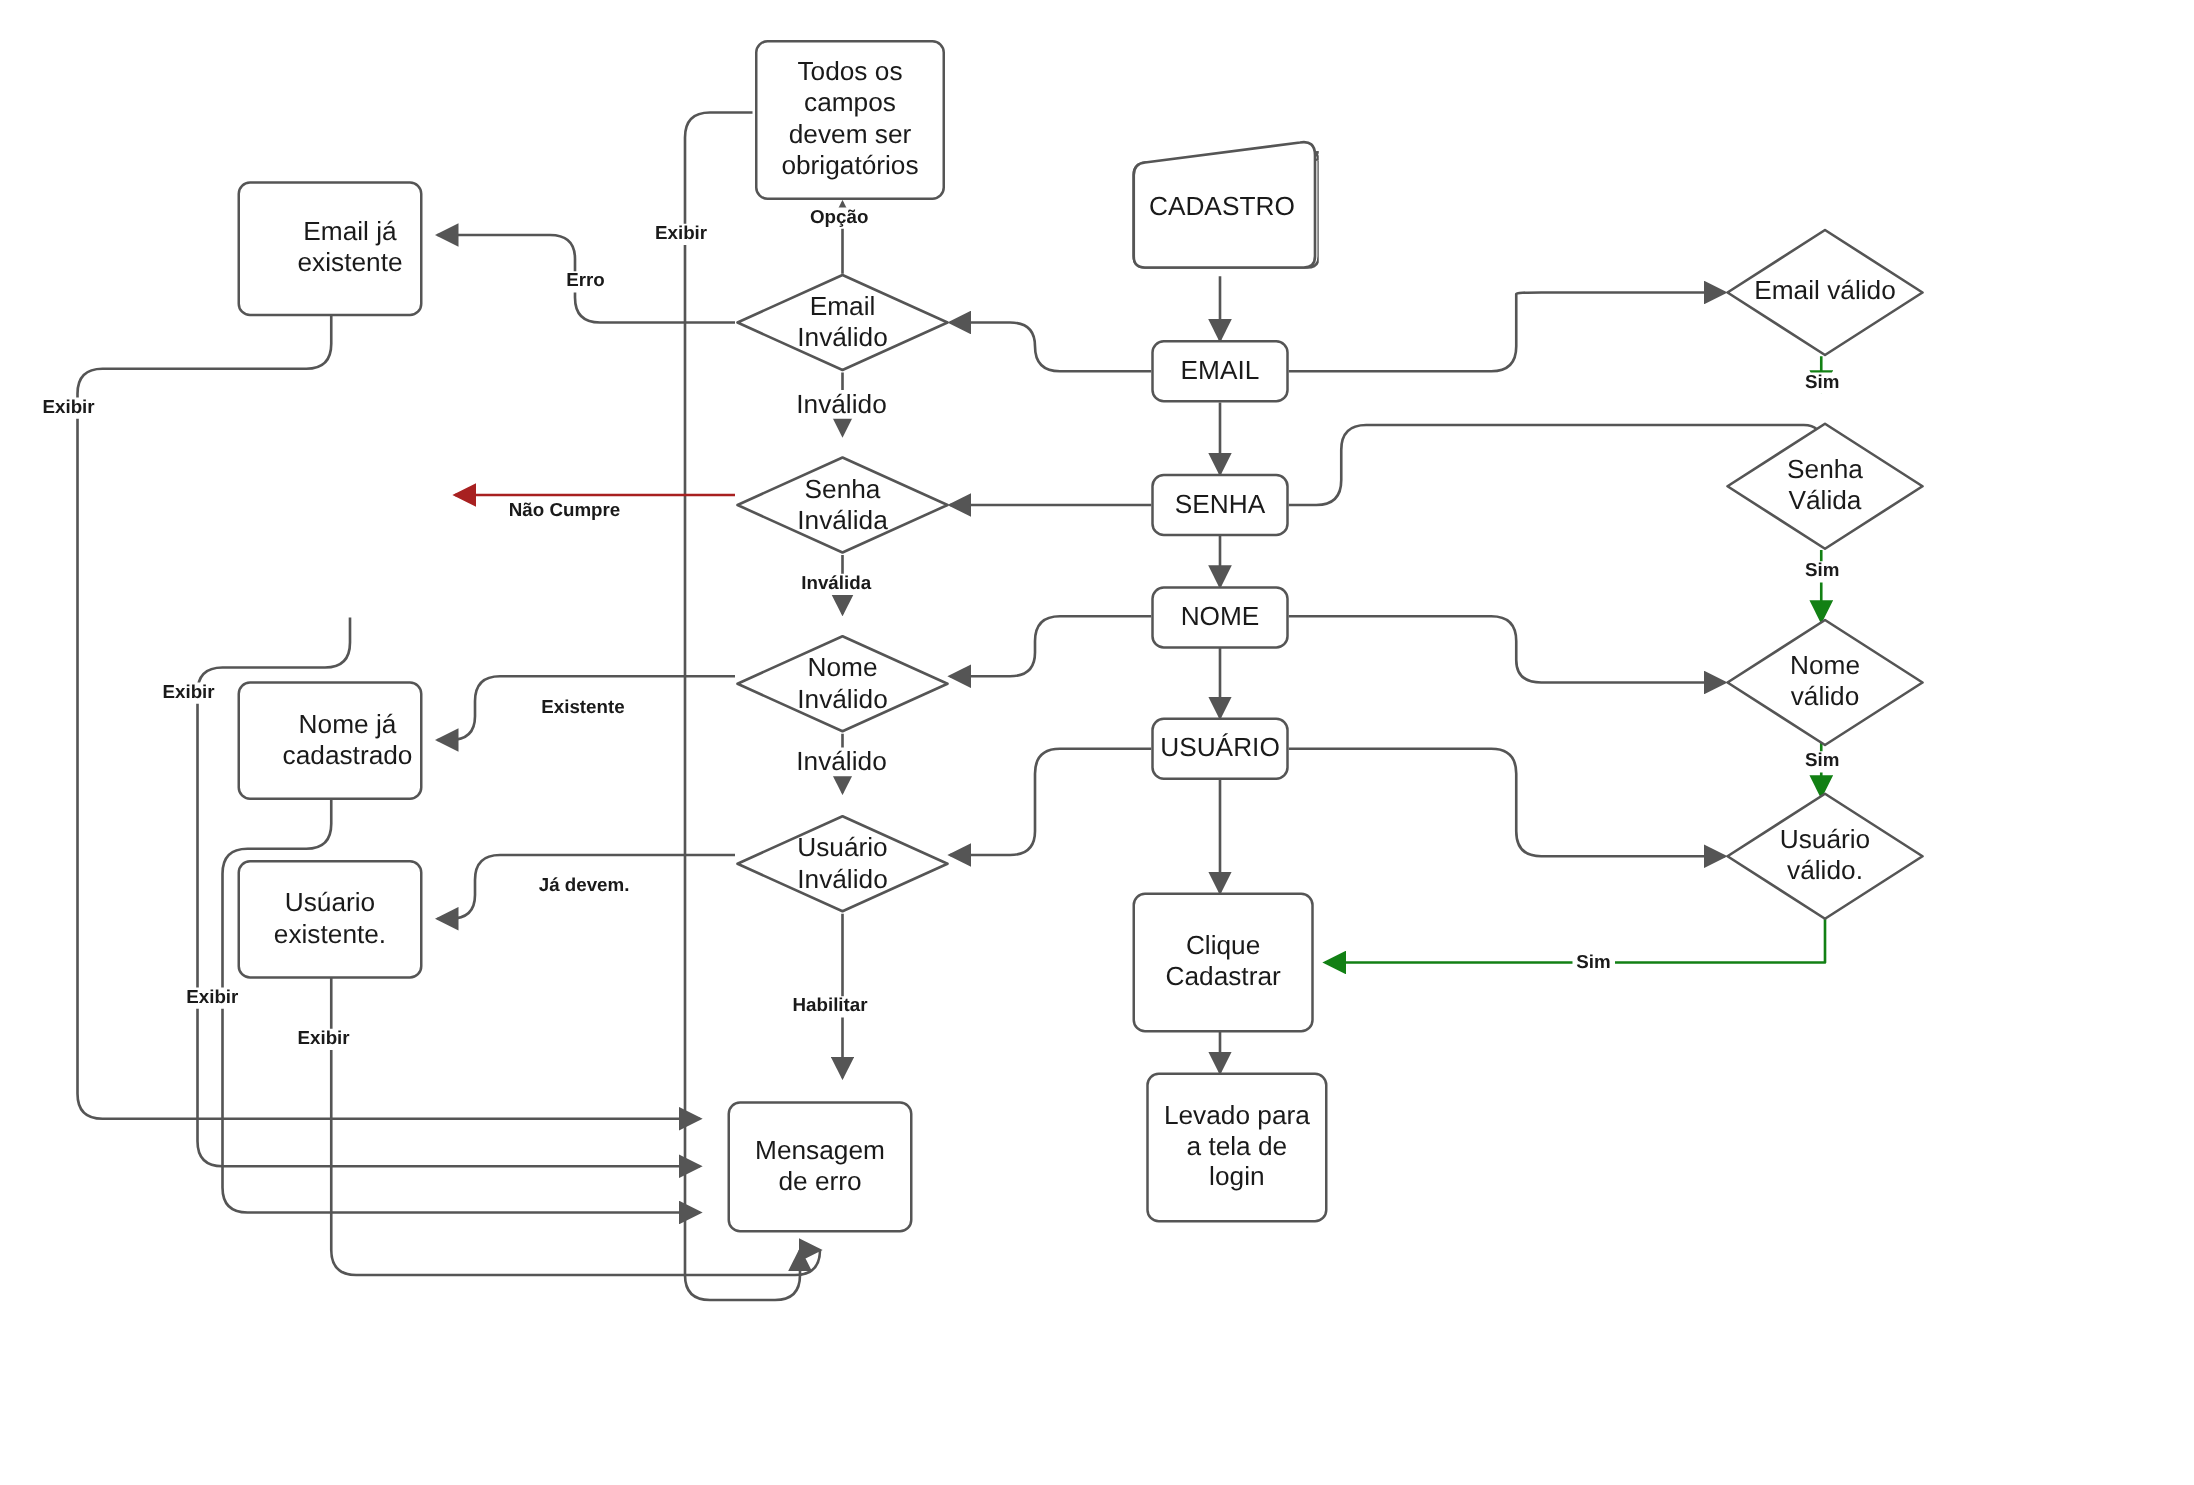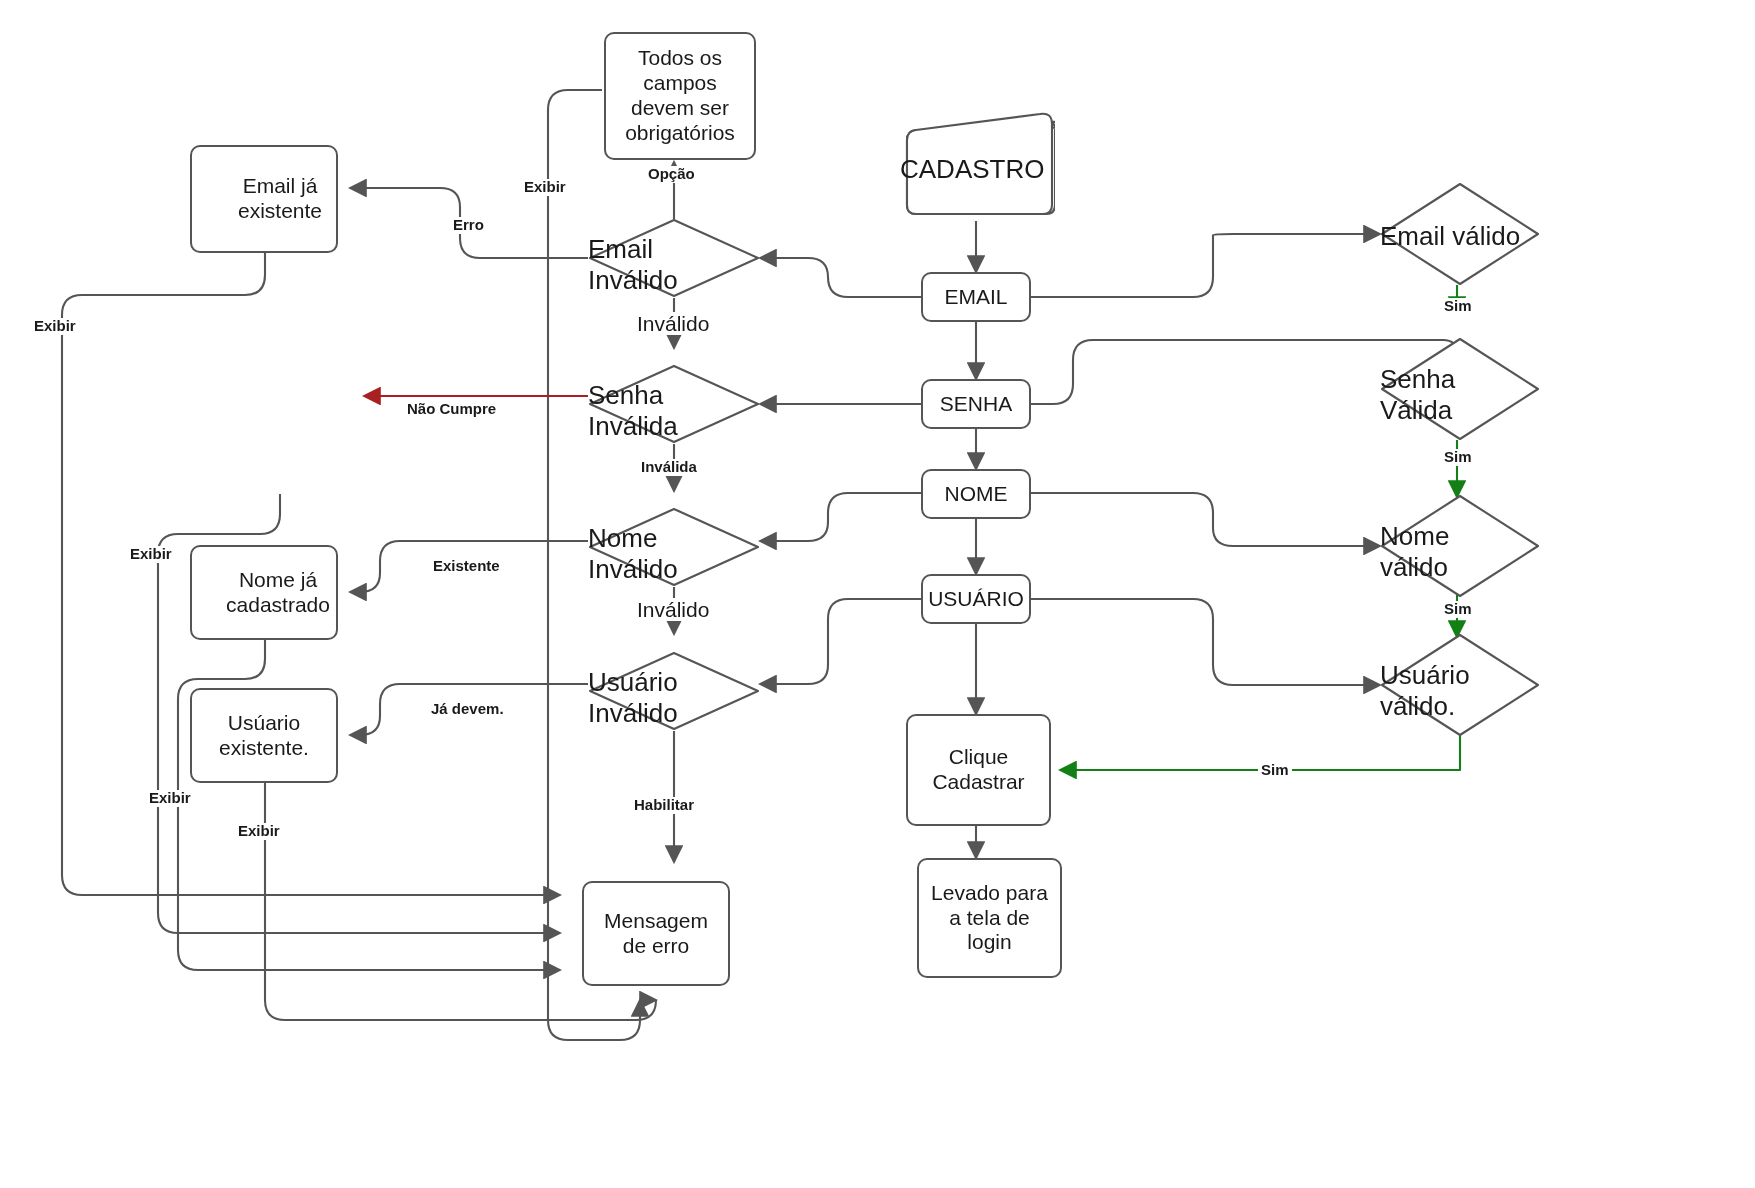--- a/index.html
+++ b/index.html
@@ -1,21 +1,21 @@
 <!DOCTYPE html>
 <html><head>
 <meta charset="utf-8">
 <style>
   html,body{margin:0;padding:0;background:#ffffff;}
   body{font-family:"Liberation Sans", sans-serif;}
   #canvas{position:relative;width:1755px;height:1188px;background:#ffffff;overflow:hidden;}
   svg.layer{position:absolute;left:0;top:0;width:1755px;height:1188px;pointer-events:none;}
   .node{position:absolute;box-sizing:border-box;display:flex;align-items:center;justify-content:center;text-align:center;color:#1a1a1a;}
   .rbox{border:2px solid #555555;border-radius:10px;background:#ffffff;font-size:21px;line-height:1.18;}
-  .dlabel{position:absolute;font-size:26px;color:#1a1a1a;line-height:1.18;pointer-events:none;}
+  .dlabel{position:absolute;font-size:21px;color:#1a1a1a;text-align:center;line-height:1.18;pointer-events:none;}
   .elabel{position:absolute;font-size:15px;font-weight:bold;color:#1a1a1a;background:#ffffff;padding:0 3px;white-space:nowrap;line-height:1.1;}
   .elabel.plain{font-weight:normal;font-size:21px;}
   .cad{position:absolute;}
 </style>
 </head>
 <body>
 
 <div id="canvas">
 
   <svg class="layer">

